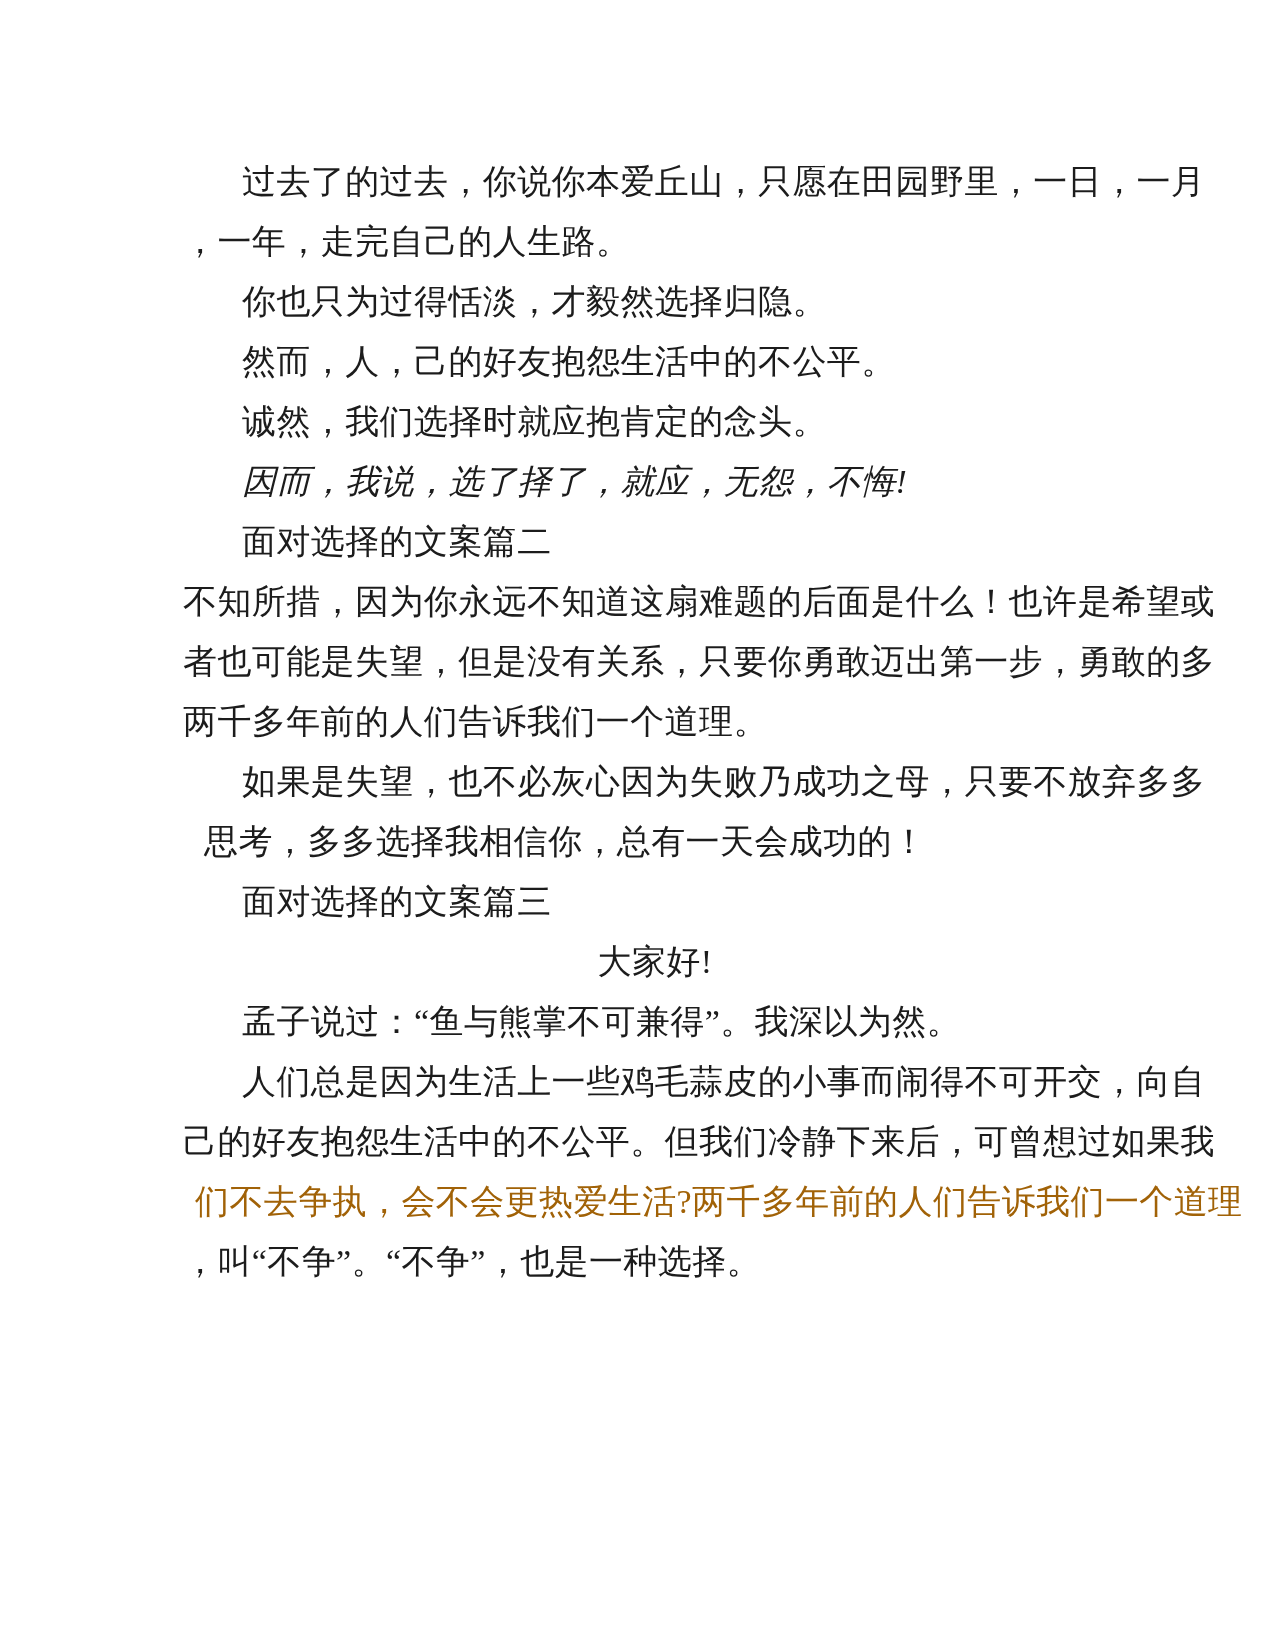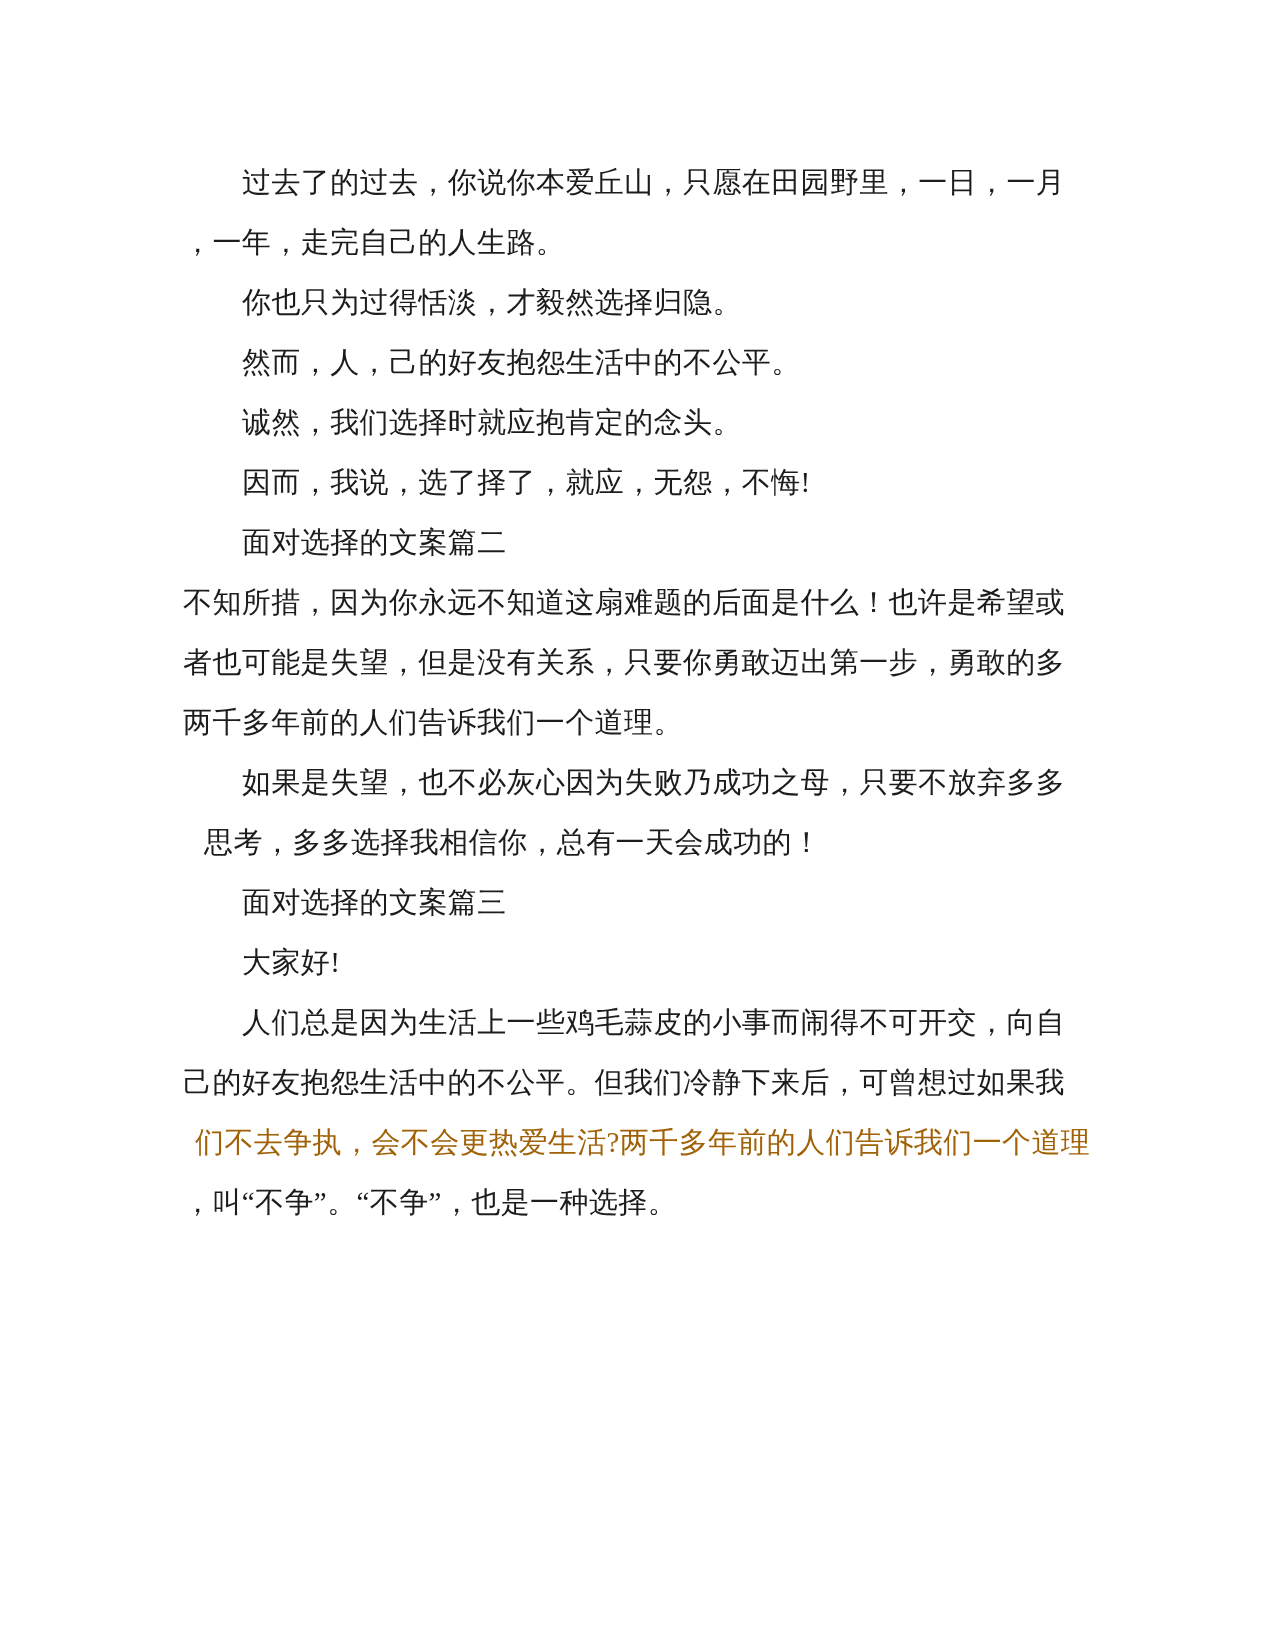--- a/index.html
+++ b/index.html
@@ -17,47 +17,48 @@
     width: 1275px;
     height: 1650px;
     background: #ffffff;
     padding: 152px 180px 0 183px;
   }
   .doc-body {
     width: 885px;
   }
   .line {
     font-family: "Liberation Serif", "DejaVu Serif", serif;
-    font-size: 29px;
+    font-size: 34px;
     line-height: 60px;
     letter-spacing: 0.4px;
     color: #1c1c1c;
     white-space: nowrap;
   }
   .line.indent {
     padding-left: 59px;
   }
 </style>
 </head>
 <body style="background: rgb(255, 255, 255);">
 
 <div class="page">
   <div class="doc-body">
       <div class="line indent" style="color: rgb(28, 28, 28);">过去了的过去，你说你本爱丘山，只愿在田园野里，一日，一月</div>
       <div class="line" style="color: rgb(28, 28, 28);">，一年，走完自己的人生路。</div>
       <div class="line indent" style="color: rgb(28, 28, 28);">你也只为过得恬淡，才毅然选择归隐。</div>
       <div class="line indent" style="color: rgb(28, 28, 28);">然而，人，己的好友抱怨生活中的不公平。</div>
       <div class="line indent" style="color: rgb(28, 28, 28);">诚然，我们选择时就应抱肯定的念头。</div>
-      <div class="line indent" style="color: rgb(28, 28, 28);">因而，我说，选了择了，就应，无怨，不悔!</div>
+      <div class="line indent" style="color: rgb(28, 28, 28); font-style: italic;">因而，我说，选了择了，就应，无怨，不悔!</div>
       <div class="line indent" style="color: rgb(28, 28, 28);">面对选择的文案篇二</div>
       <div class="line" style="color: rgb(28, 28, 28);">不知所措，因为你永远不知道这扇难题的后面是什么！也许是希望或</div>
       <div class="line" style="color: rgb(28, 28, 28);">者也可能是失望，但是没有关系，只要你勇敢迈出第一步，勇敢的多</div>
       <div class="line" style="color: rgb(28, 28, 28);">两千多年前的人们告诉我们一个道理。</div>
       <div class="line indent" style="color: rgb(28, 28, 28);">如果是失望，也不必灰心因为失败乃成功之母，只要不放弃多多</div>
       <div class="line" style="color: rgb(28, 28, 28); margin-left: 21px;">思考，多多选择我相信你，总有一天会成功的！</div>
       <div class="line indent" style="color: rgb(28, 28, 28);">面对选择的文案篇三</div>
-      <div class="line indent" style="color: rgb(28, 28, 28);">大家好!</div>
+      <div class="line indent" style="color: rgb(28, 28, 28); text-align: center;">大家好!</div>
+      <div class="line indent" style="color: rgb(28, 28, 28);">孟子说过：“鱼与熊掌不可兼得”。我深以为然。</div>
       <div class="line indent" style="color: rgb(28, 28, 28);">人们总是因为生活上一些鸡毛蒜皮的小事而闹得不可开交，向自</div>
       <div class="line" style="color: rgb(28, 28, 28);">己的好友抱怨生活中的不公平。但我们冷静下来后，可曾想过如果我</div>
       <div class="line" style="color: #a16207; margin-left: 12px;">们不去争执，会不会更热爱生活?两千多年前的人们告诉我们一个道理</div>
       <div class="line" style="color: rgb(28, 28, 28);">，叫“不争”。“不争”，也是一种选择。</div>
     </div>
 </div>
 
 </body></html>

